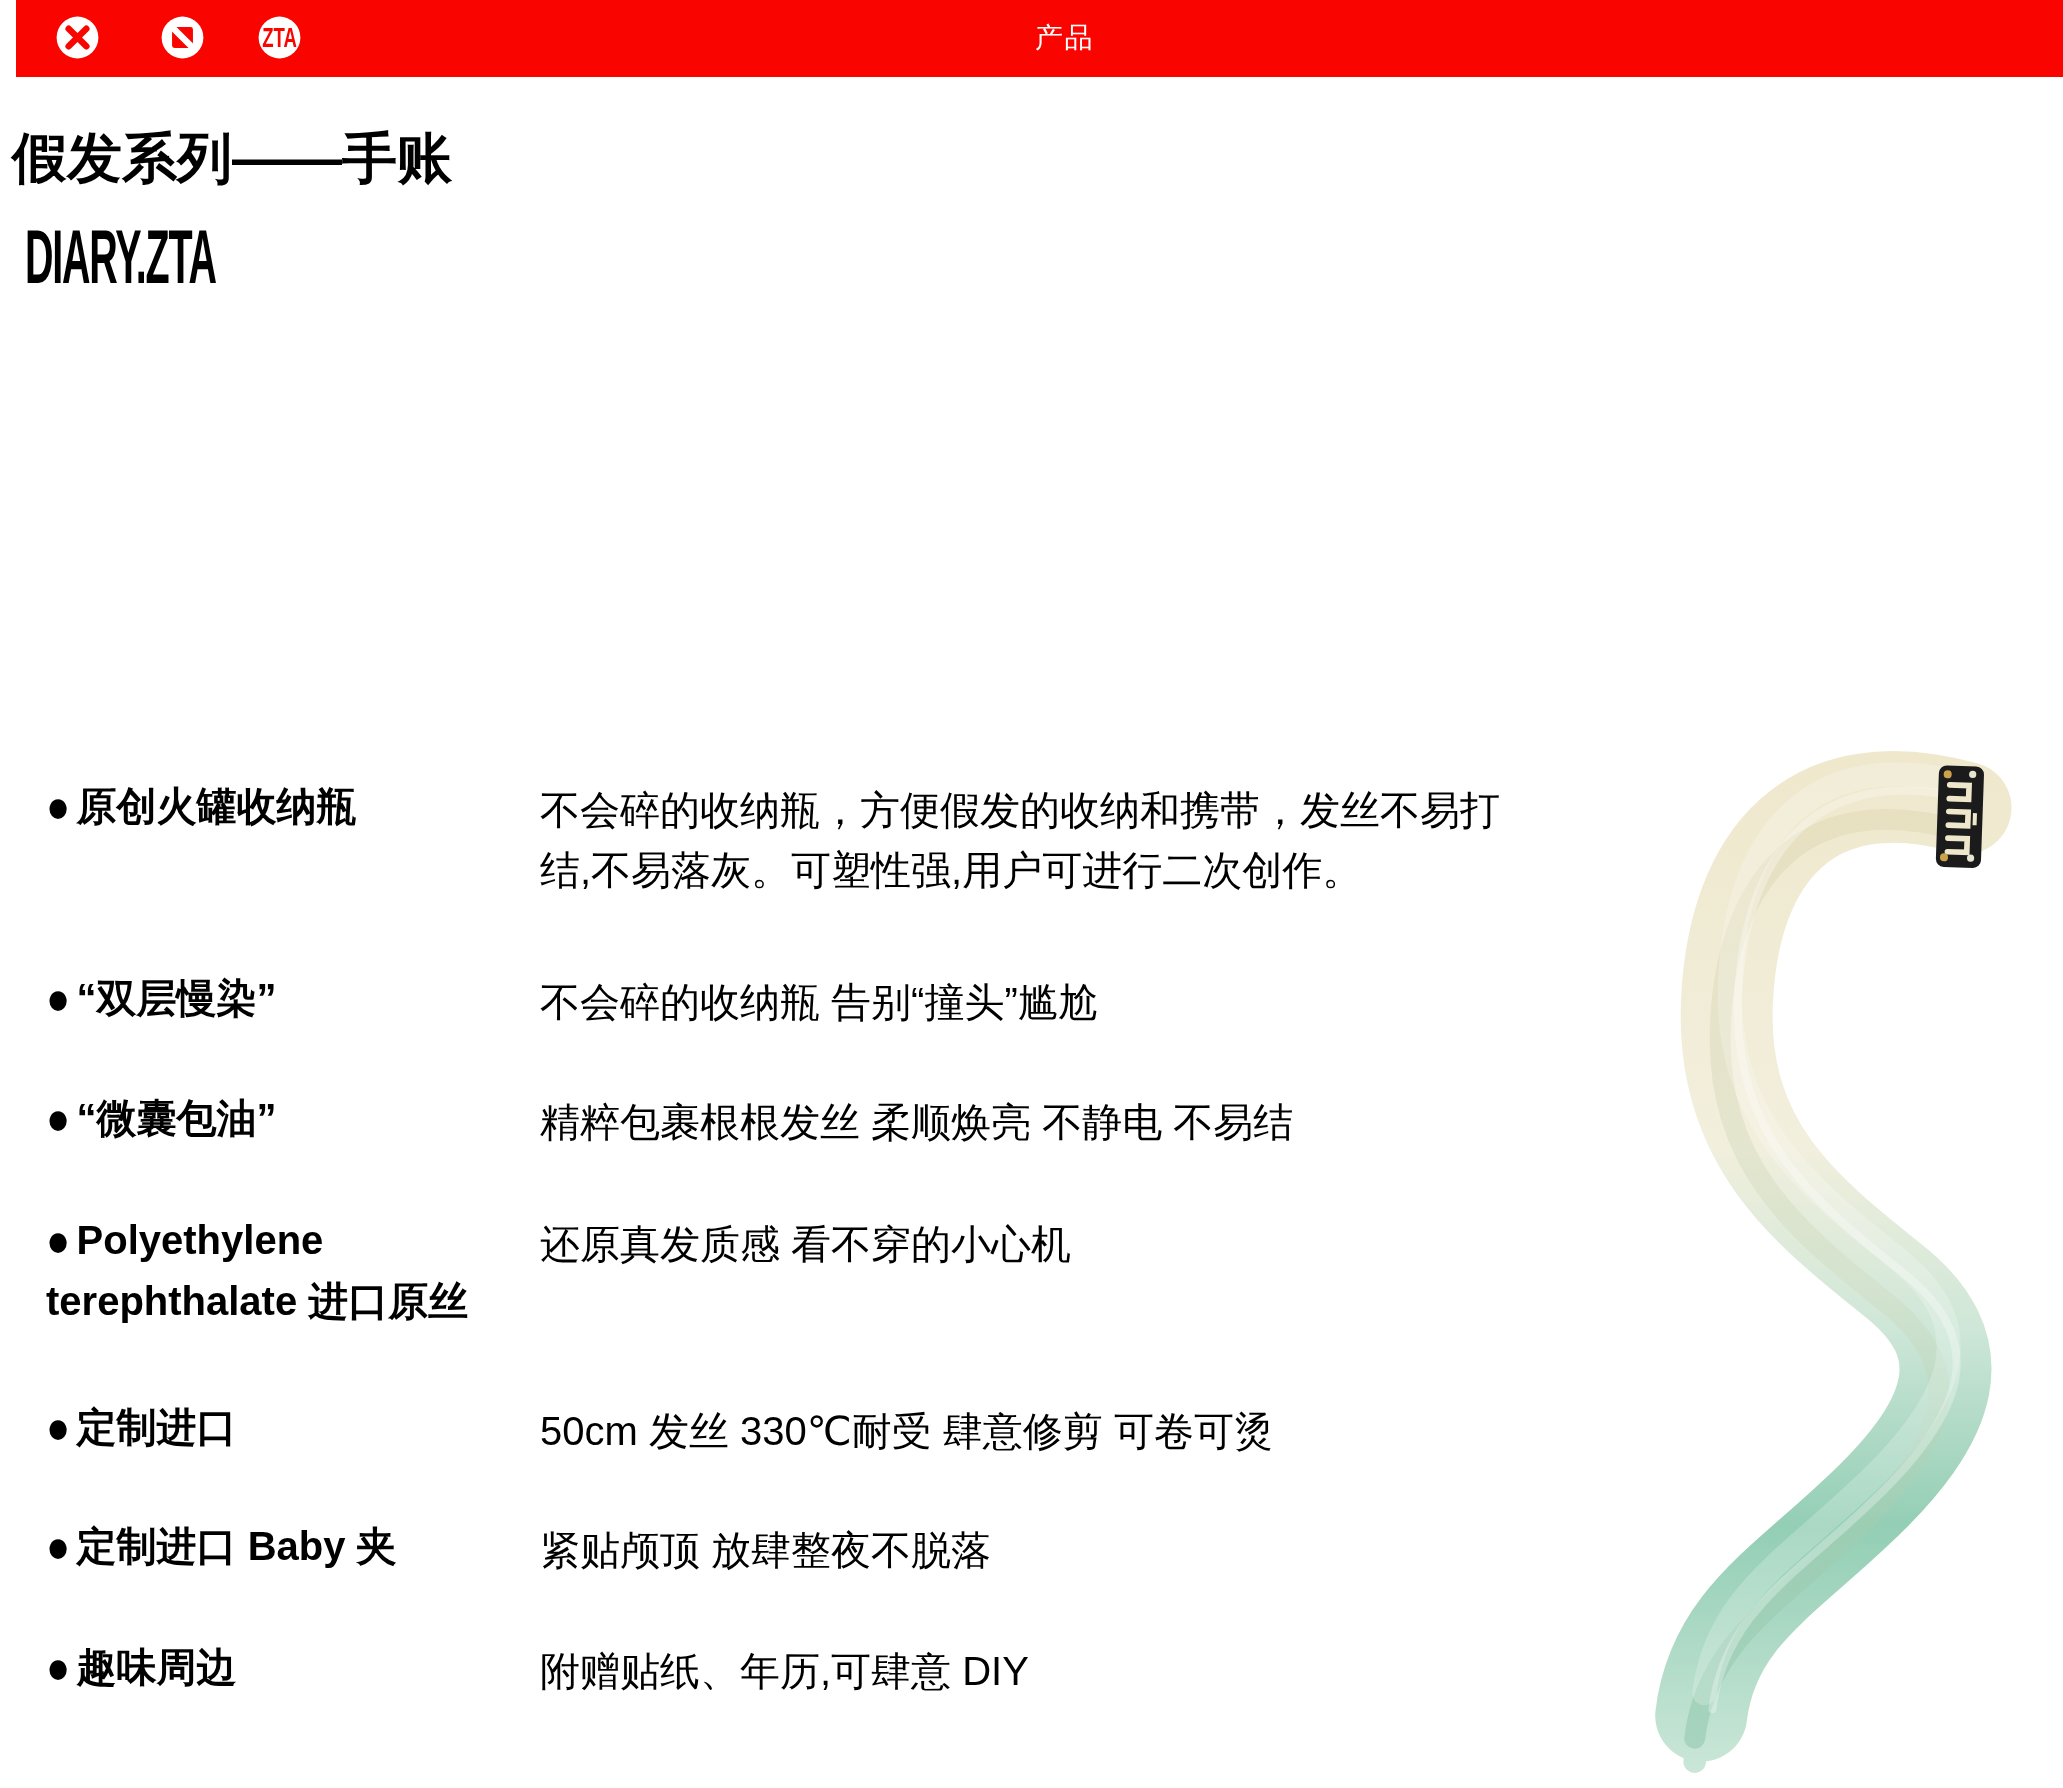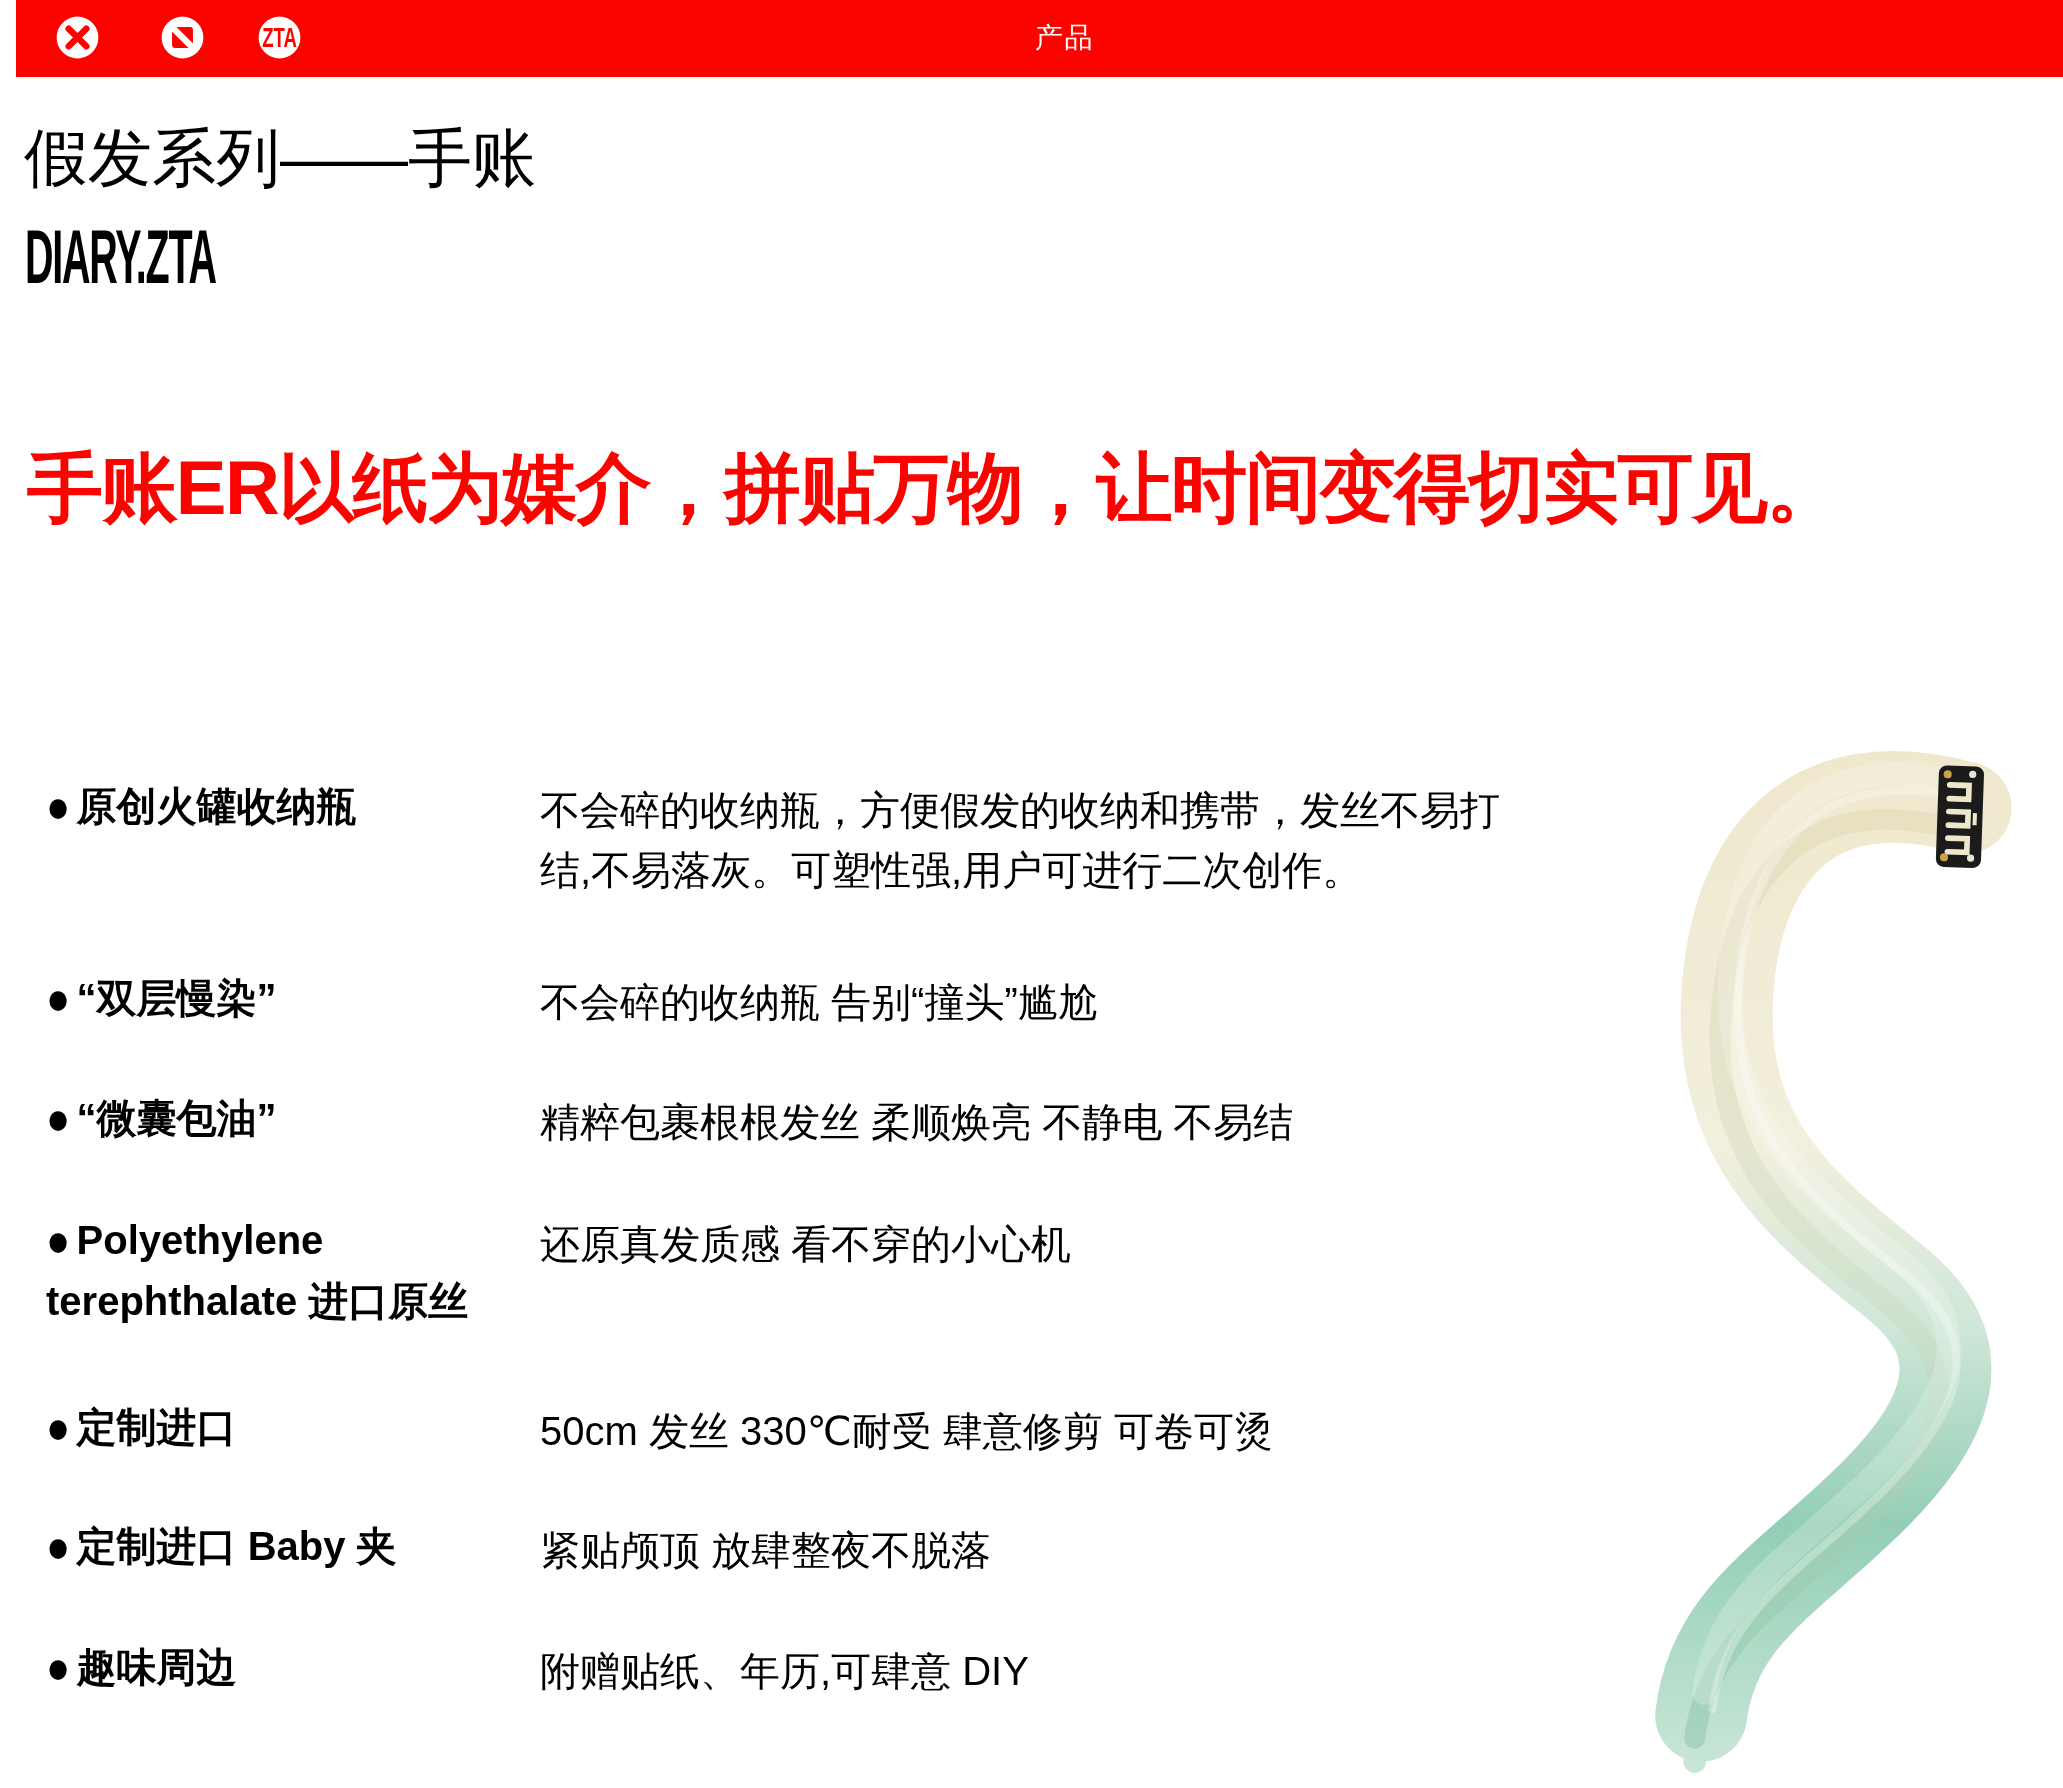--- a/index.html
+++ b/index.html
@@ -25,22 +25,22 @@
   .bar-icon.i1{left:39px;}
   .bar-icon.i2{left:144px;}
   .bar-icon.i3{left:241px;}
   .menu-label{
     position:absolute;top:21px;left:0;right:0;
     text-align:center;font-size:28px;line-height:34px;
     color:#fff;font-weight:500;letter-spacing:1.6px;padding-left:33px;
   }
   
   .page-title{
-    position:absolute;left:24px;top:113px;
-    font-size:64px;line-height:90px;font-weight:400;
+    position:absolute;left:12px;top:113px;
+    font-size:55px;line-height:90px;font-weight:700;
     letter-spacing:0px;color:var(--ink);white-space:nowrap;
   }
   .page-subtitle{
     position:absolute;left:25px;top:218px;
     font-size:76px;line-height:77px;font-weight:900;
     letter-spacing:-2.4px;color:var(--ink);white-space:nowrap;
     transform:scaleX(0.52);transform-origin:left top;
   }
   
   .intro{
@@ -118,21 +118,20 @@
     <circle cx="10" cy="114" r="5" fill="#c9a24b"></circle>
     <circle cx="42" cy="10" r="4.5" fill="#e8e4d2"></circle>
     <circle cx="43" cy="114" r="4.5" fill="#e8e4d2"></circle>
   </g>
 </svg>
 
 <h1 class="page-title">假发系列——手账</h1>
 <div class="page-subtitle">DIARY.ZTA</div>
 
 <div class="intro">
-  <div class="line">手账ER以纸为媒介，拼贴万物，让时间变得切实可见。</div>
 </div>
 
 <div class="feature-row r1">
   <div class="label"><span class="bullet">●</span><span>原创火罐收纳瓶</span></div>
   <div class="desc">不会碎的收纳瓶，方便假发的收纳和携带，发丝不易打结,不易落灰。可塑性强,用户可进行二次创作。</div>
 </div>
 <div class="feature-row r2">
   <div class="label"><span class="bullet">●</span><span>“双层慢染”</span></div>
   <div class="desc">不会碎的收纳瓶 告别“撞头”尴尬</div>
 </div>

